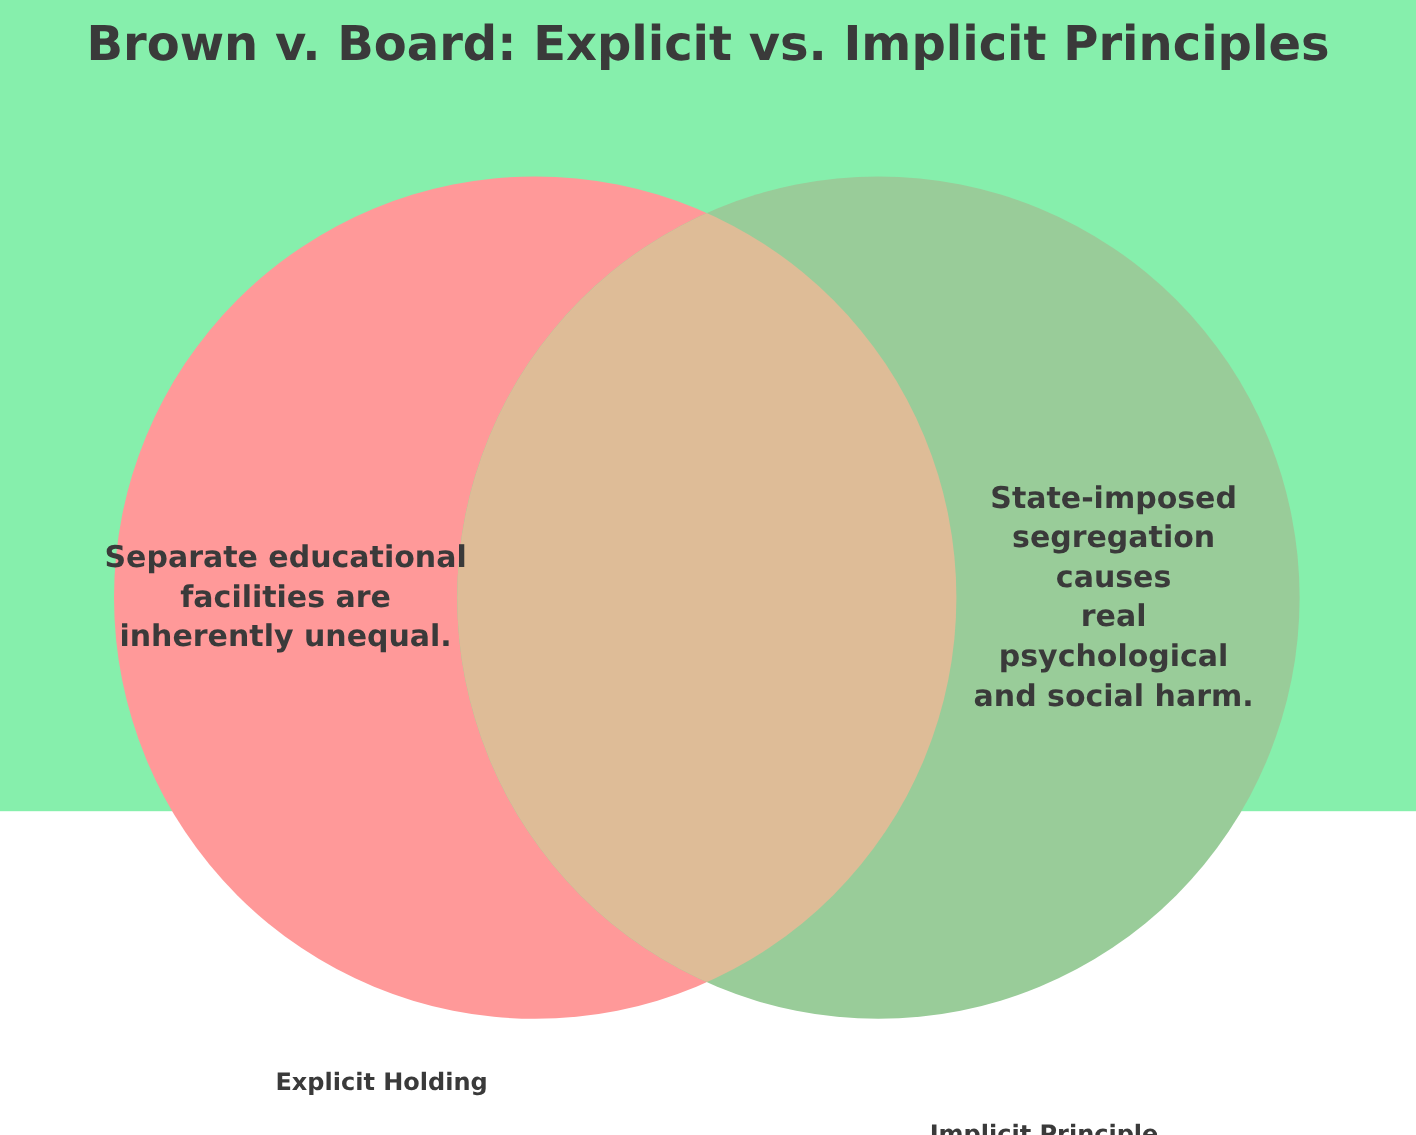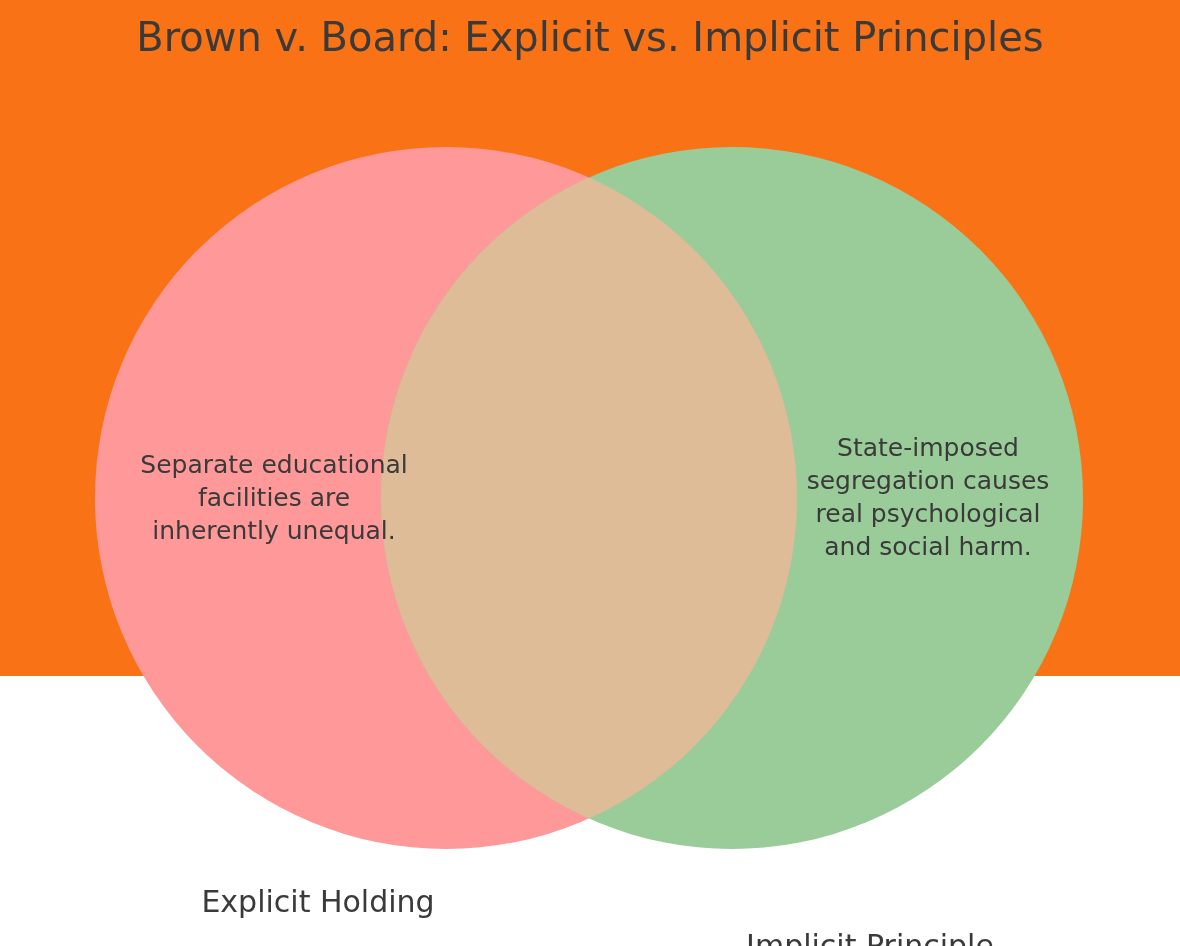--- a/index.html
+++ b/index.html
@@ -7,21 +7,22 @@
     width: 1180px;
     height: 946px;
     background: #ffffff;
     font-family: "DejaVu Sans", "Liberation Sans", sans-serif;
     overflow: hidden;
   }
   .stage {
     position: relative;
     width: 1180px;
     height: 676px;
-    background: #f97316;
+    background: #86efac;
+    font-weight: bold;
   }
   .venn-svg {
     position: absolute;
     left: 0;
     top: 0;
   }
   .diagram-title {
     position: absolute;
     left: 0;
     top: 14px;
@@ -33,28 +34,28 @@
   }
   .circle-text {
     position: absolute;
     transform: translate(-50%, -50%);
     text-align: center;
     font-size: 25px;
     line-height: 33px;
     color: #3a3a3a;
     white-space: pre-line;
   }
-  .left-text   { left: 238px; top: 497px; margin-left: 36px; }
+  .left-text   { left: 238px; top: 497px; }
   .overlap-text{ left: 590px; top: 497px; }
   .right-text  { left: 928px; top: 497px; }
   .set-label {
     position: absolute;
     transform: translate(-50%, -50%);
     text-align: center;
-    font-size: 30px;
+    font-size: 20px;
     color: #3a3a3a;
     white-space: pre-line;
   }
   .left-label  { left: 318px; top: 901px; }
   .right-label { left: 870px; top: 901px; margin-top: 44px; }
 </style>
 </head>
 <body>
 
 <div class="stage">

